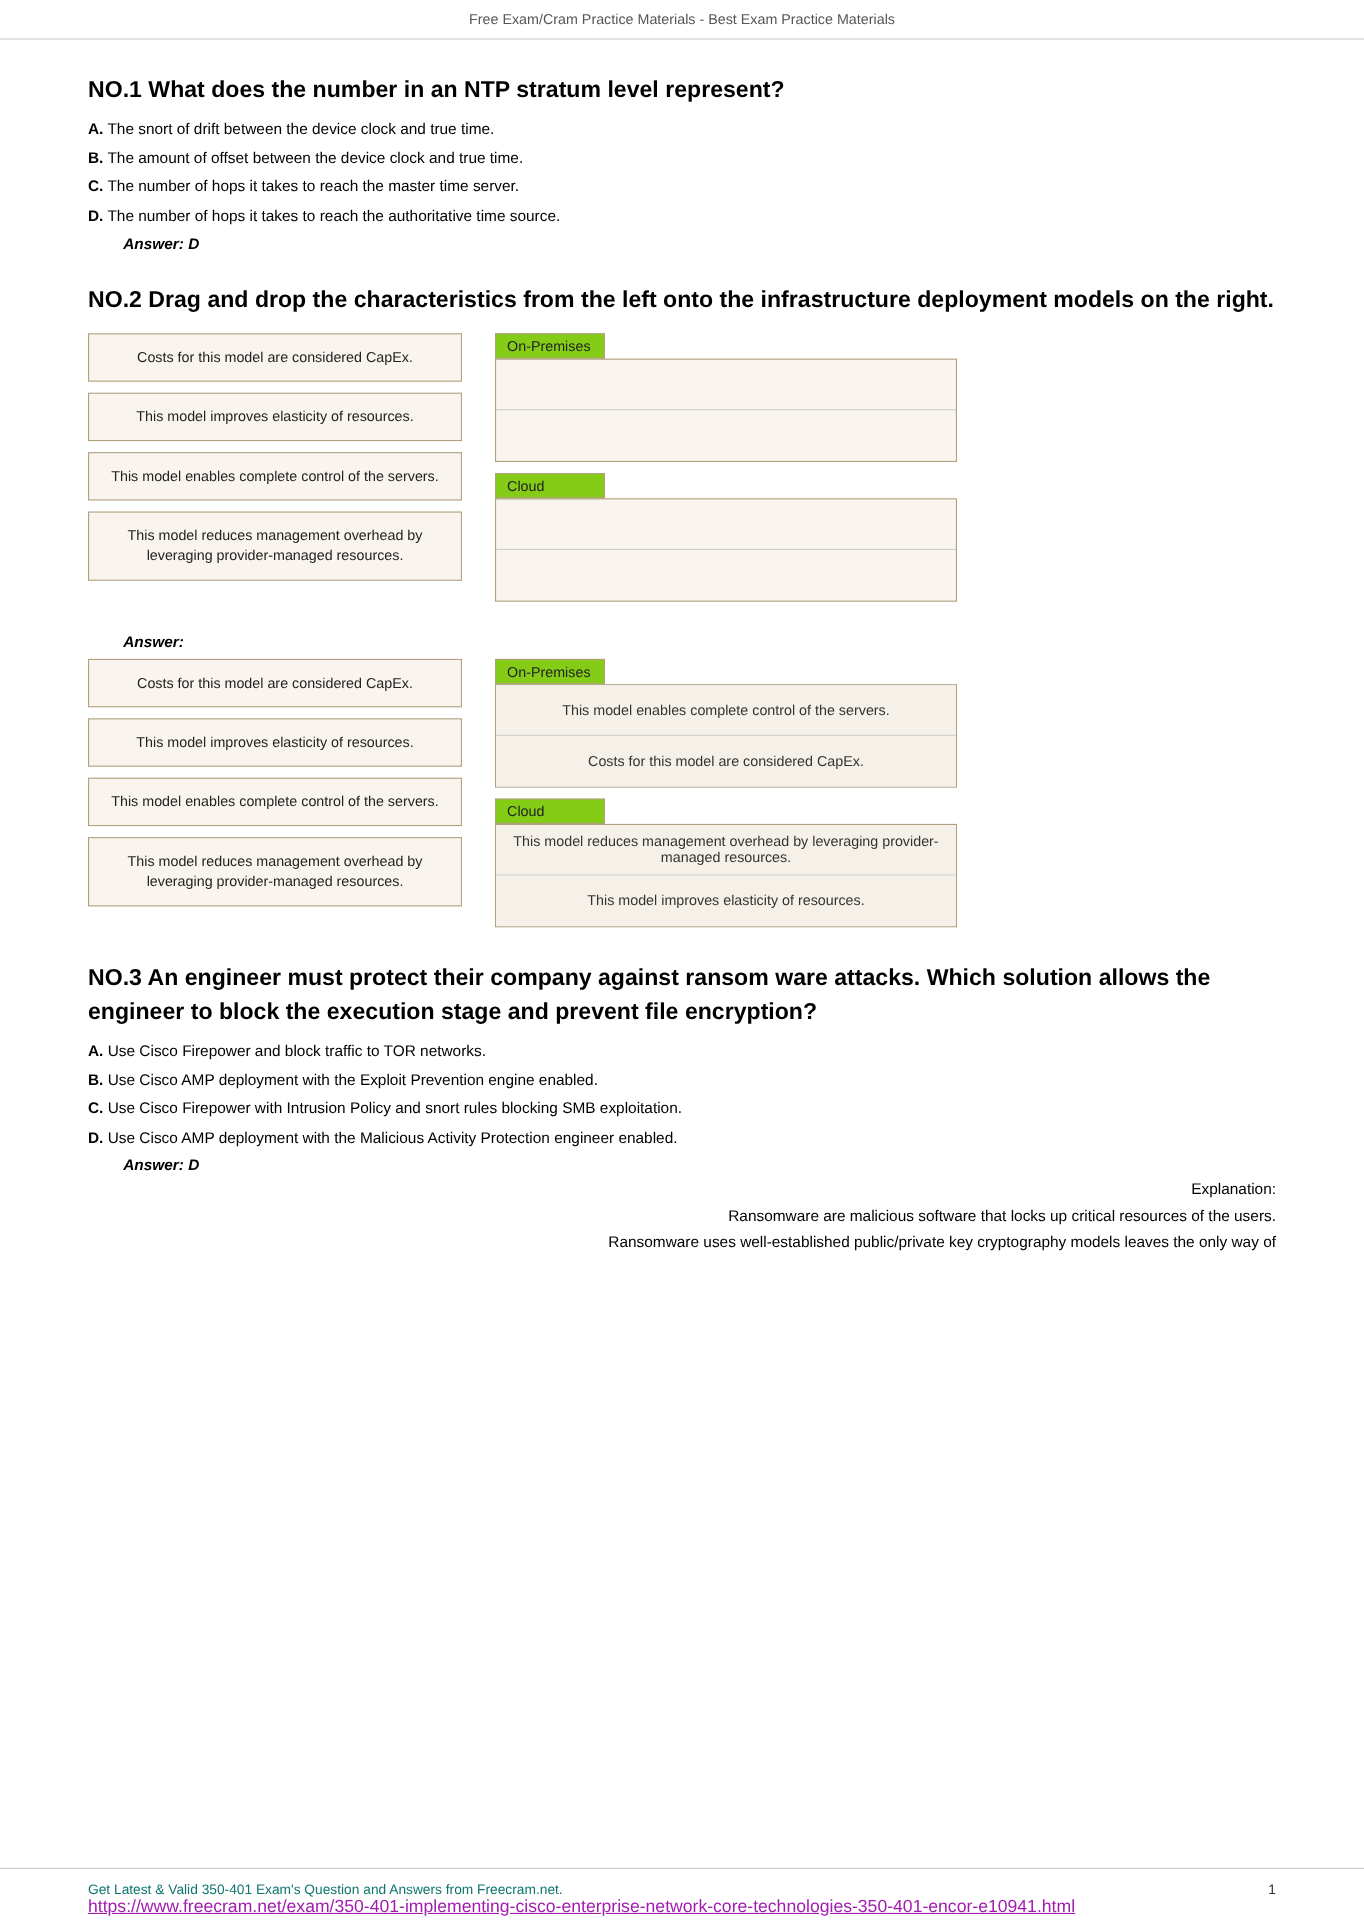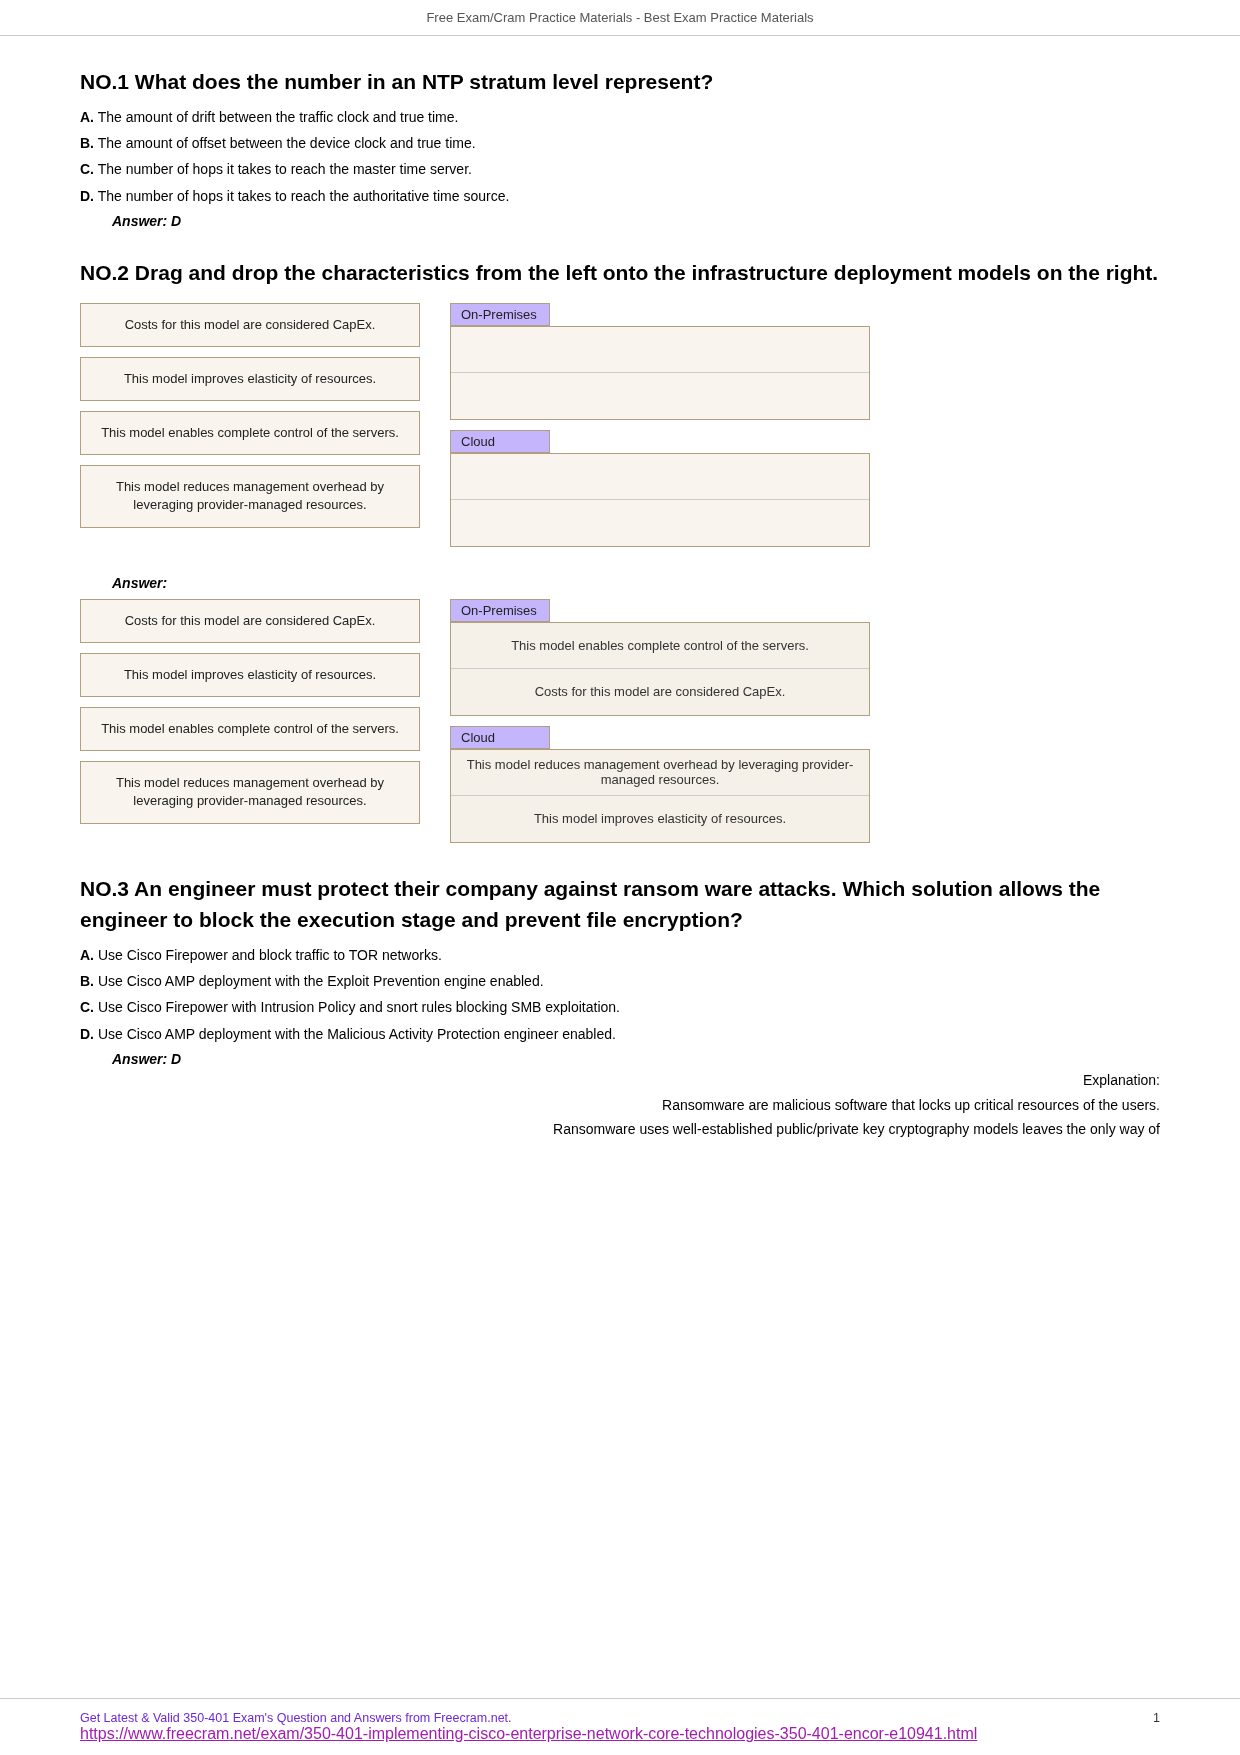--- a/index.html
+++ b/index.html
@@ -91,21 +91,21 @@
       padding: 12px 16px;
       font-size: 13px;
       text-align: center;
       line-height: 1.4;
       color: #222;
     }
     .dnd-target-group {
       margin-bottom: 10px;
     }
     .dnd-target-label {
-      background: #c4b5fd;
+      background: #84cc16;
       font-size: 13px;
       font-weight: normal;
       color: #222;
       padding: 3px 10px;
       border: 1px solid #b0a080;
       display: inline-block;
       min-width: 100px;
     }
     .dnd-target-slots {
       border: 1.5px solid #b0a080;
@@ -139,21 +139,21 @@
 
     .bottom-bar {
       border-top: 1px solid #ccc;
       padding: 12px 80px;
       display: flex;
       flex-direction: column;
       gap: 4px;
     }
     .bottom-bar .bottom-text {
       font-size: 12.5px;
-      color: #6d28d9;
+      color: #0f766e;
     }
     .bottom-bar .bottom-link {
       font-size: 16px;
       color: #a21caf;
       text-decoration: underline;
     }
     .bottom-bar .page-num {
       font-size: 12.5px;
       color: #333;
       float: right;
@@ -175,21 +175,21 @@
 
   <div class="main-content">
 
     <div class="question-block">
       <div class="question-title">
         <span class="no">NO.1</span>
         <span> What does the number in an NTP stratum level represent?</span>
       </div>
       <div class="option-line">
         <span class="opt-letter">A.</span>
-        <span>The amount of drift between the traffic clock and true time.</span>
+        <span>The snort of drift between the device clock and true time.</span>
       </div>
       <div class="option-line">
         <span class="opt-letter">B.</span>
         <span>The amount of offset between the device clock and true time.</span>
       </div>
       <div class="option-line">
         <span class="opt-letter">C.</span>
         <span>The number of hops it takes to reach the master time server.</span>
       </div>
       <div class="option-line">

